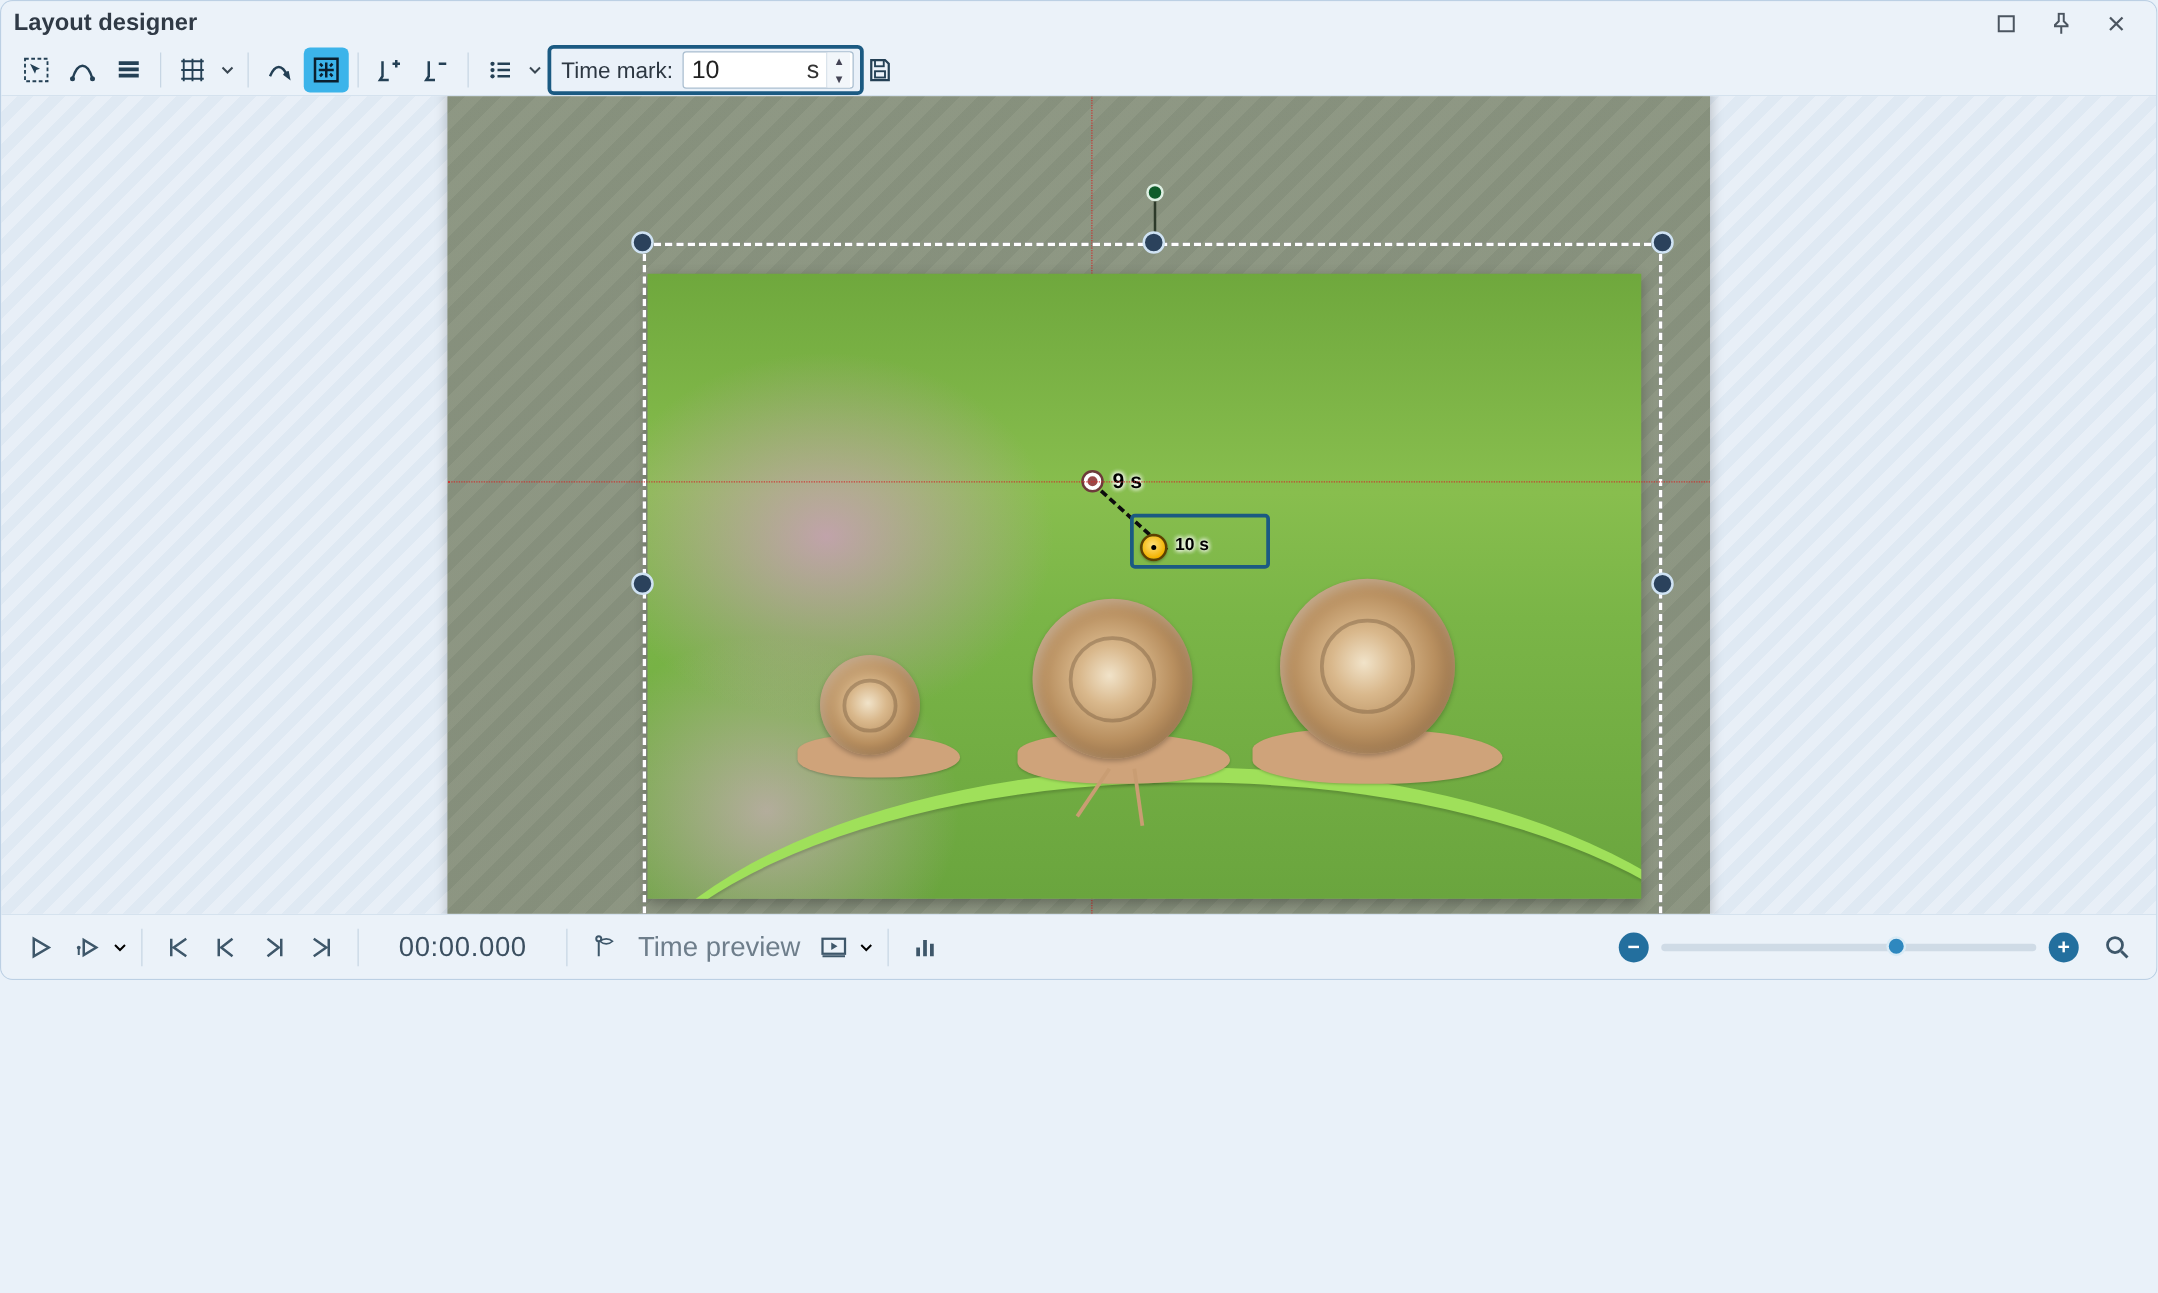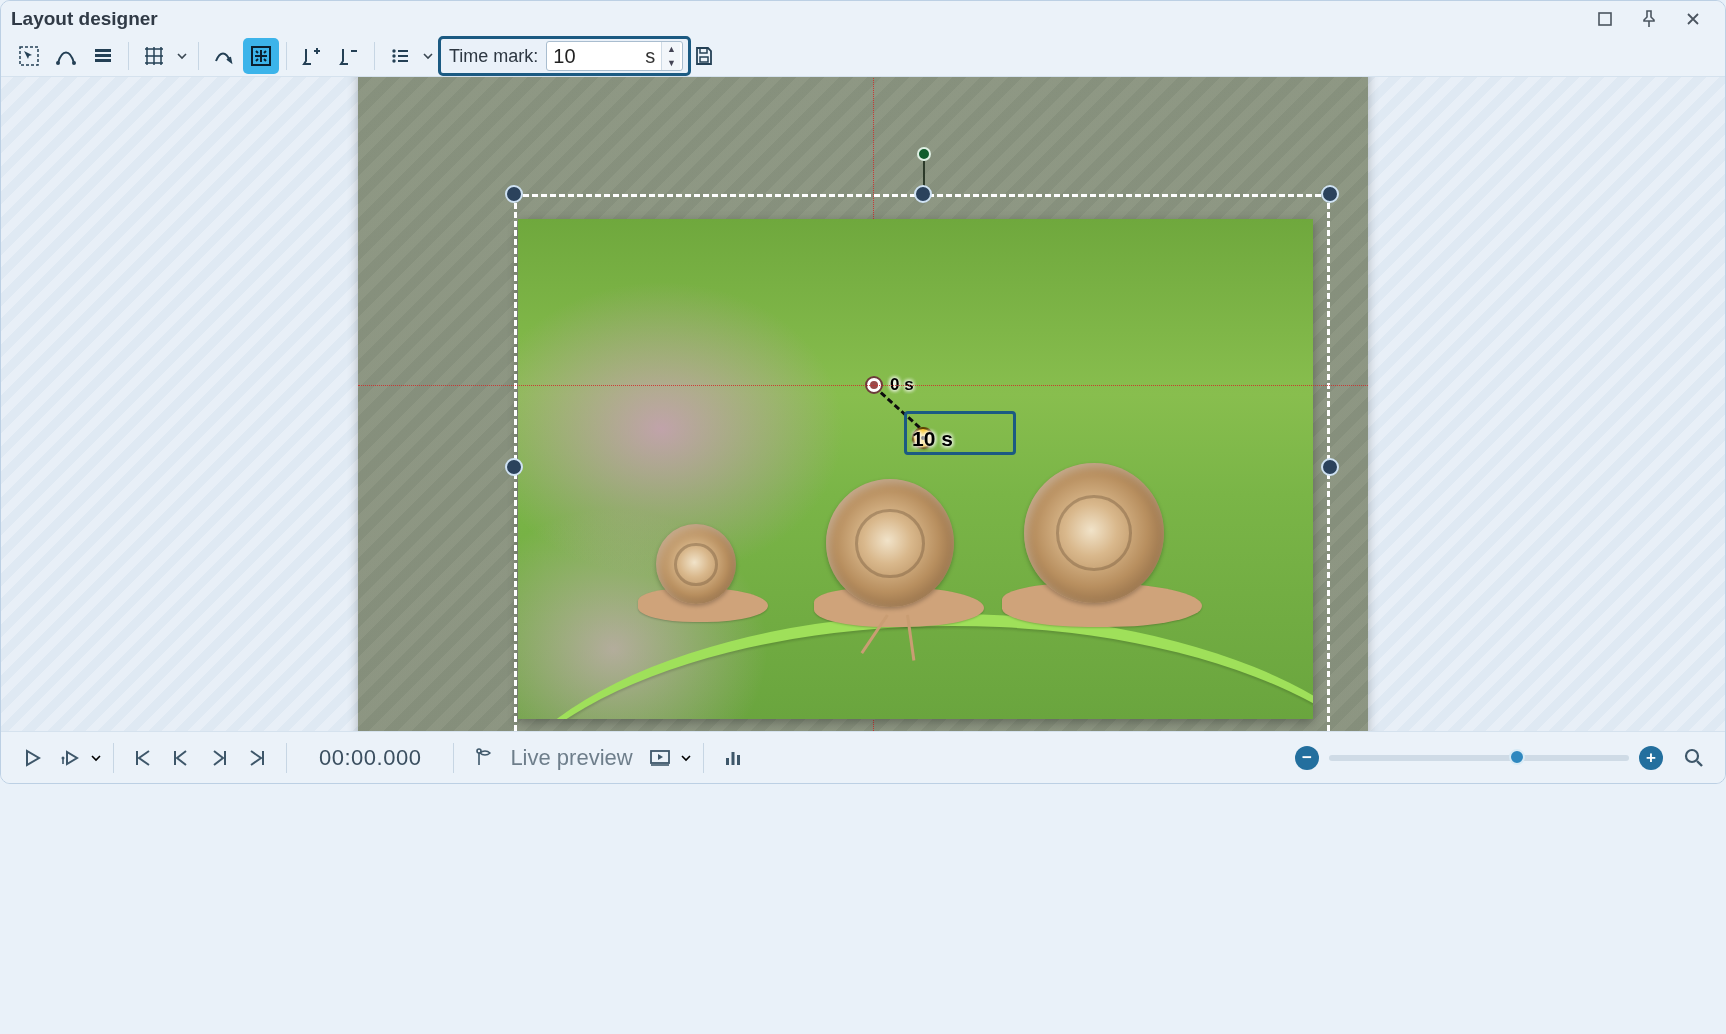--- a/index.html
+++ b/index.html
@@ -269,22 +269,22 @@
     width: 22px; height:22px; border-radius:50%;
     background: radial-gradient(circle at 45% 40%, #ffe27a, #f2b200 70%, #b87f00 100%);
     border: 2px solid #5d4100;
     box-shadow: 0 1px 2px rgba(0,0,0,0.3);
   }
   .kf1::after{
     content:""; position:absolute; left:7px; top:7px; width:4px;height:4px;
     border-radius:50%; background:#000;
   }
   .kf1-label {
-    position:absolute; left: 554px; top: 378px;
-    font-size: 21px; font-weight: 700; color:#000;
+    position:absolute; left: 582px; top: 378px;
+    font-size: 14px; font-weight: 700; color:#000;
     text-shadow: 0 0 4px #fff, 0 0 4px #fff, 0 0 4px #fff;
     pointer-events:none;
   }
 
   .bottom-toolbar {
     height: 56px;
     border-top: 1px solid #d5e2ee;
     background: #ebf2f9;
     display: flex;
     align-items: center;
@@ -481,21 +481,21 @@
       <div class="handle h-ml"></div>
       <div class="handle h-mr"></div>
       <div class="handle h-bl"></div>
       <div class="handle h-bm"></div>
       <div class="handle h-br"></div>
 
       <div class="kf-path">
         <div class="kf-line"></div>
         <div class="kf0"></div>
       </div>
-      <div class="kf0-label">0 s</div>
+      <div class="kf0-label">9 s</div>
       <div class="kf1-box"></div>
       <div class="kf1"></div>
       <div class="kf1-label">10 s</div>
     </div>
   </div>
 
   <div class="bottom-toolbar">
     <div class="bbtn">
       <svg width="20" height="20" viewBox="0 0 20 20">
           <path d="M5 3v14l12-7z" fill="none" stroke="currentColor" stroke-width="2"></path>
@@ -537,21 +537,21 @@
     <div class="bsep"></div>
     <div class="timecode">00:00.000</div>
     <div class="bsep"></div>
     <div class="bbtn">
       <svg width="18" height="22" viewBox="0 0 18 22">
           <circle cx="5" cy="4" r="2" fill="none" stroke="currentColor" stroke-width="1.6"></circle>
           <path d="M5 6v12" stroke="currentColor" stroke-width="1.6"></path>
           <path d="M9 10c3 0 5 2 5 2s-2 2-5 2-5-2-5-2 2-2 5-2z" fill="none" stroke="currentColor" stroke-width="1.4" transform="translate(2,-6)"></path>
         </svg>
     </div>
-    <div class="lp-label">Live preview</div>
+    <div class="lp-label">Time preview</div>
     <div class="bbtn">
       <svg width="22" height="20" viewBox="0 0 22 20">
           <rect x="2" y="3" width="18" height="12" fill="none" stroke="currentColor" stroke-width="1.8"></rect>
           <path d="M9 6v6l5-3z" fill="currentColor"></path>
           <path d="M2 17h18" stroke="currentColor" stroke-width="1.6"></path>
         </svg>
     </div>
     <div class="chev">
       <svg width="10" height="10" viewBox="0 0 10 10">
           <path d="M1 3l4 4 4-4" fill="none" stroke="currentColor" stroke-width="1.6"></path>

